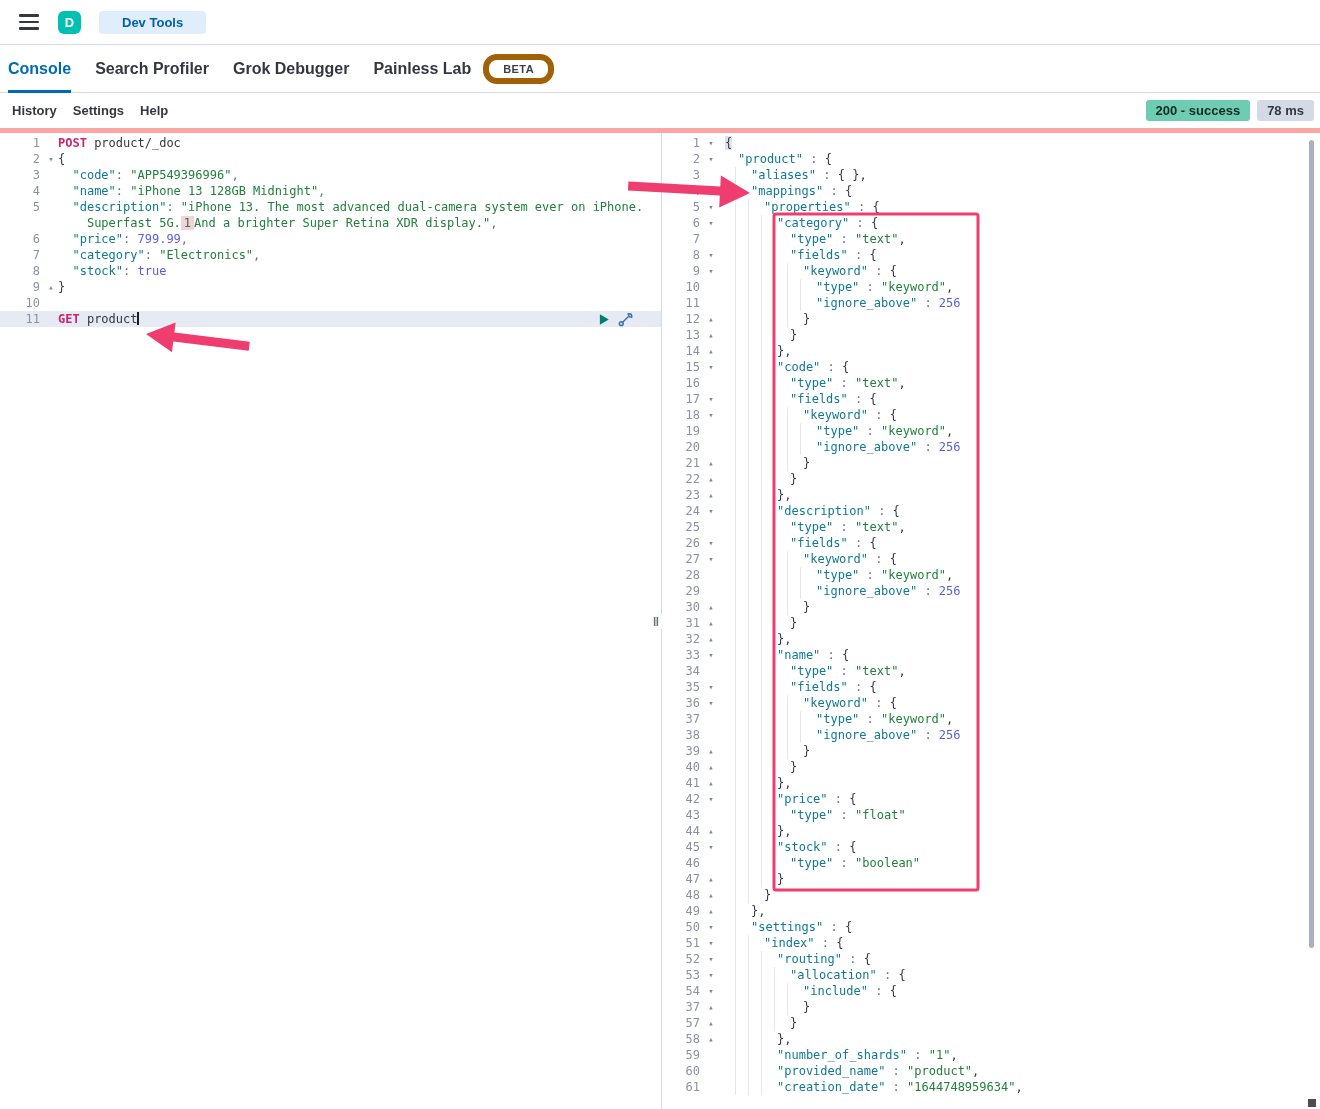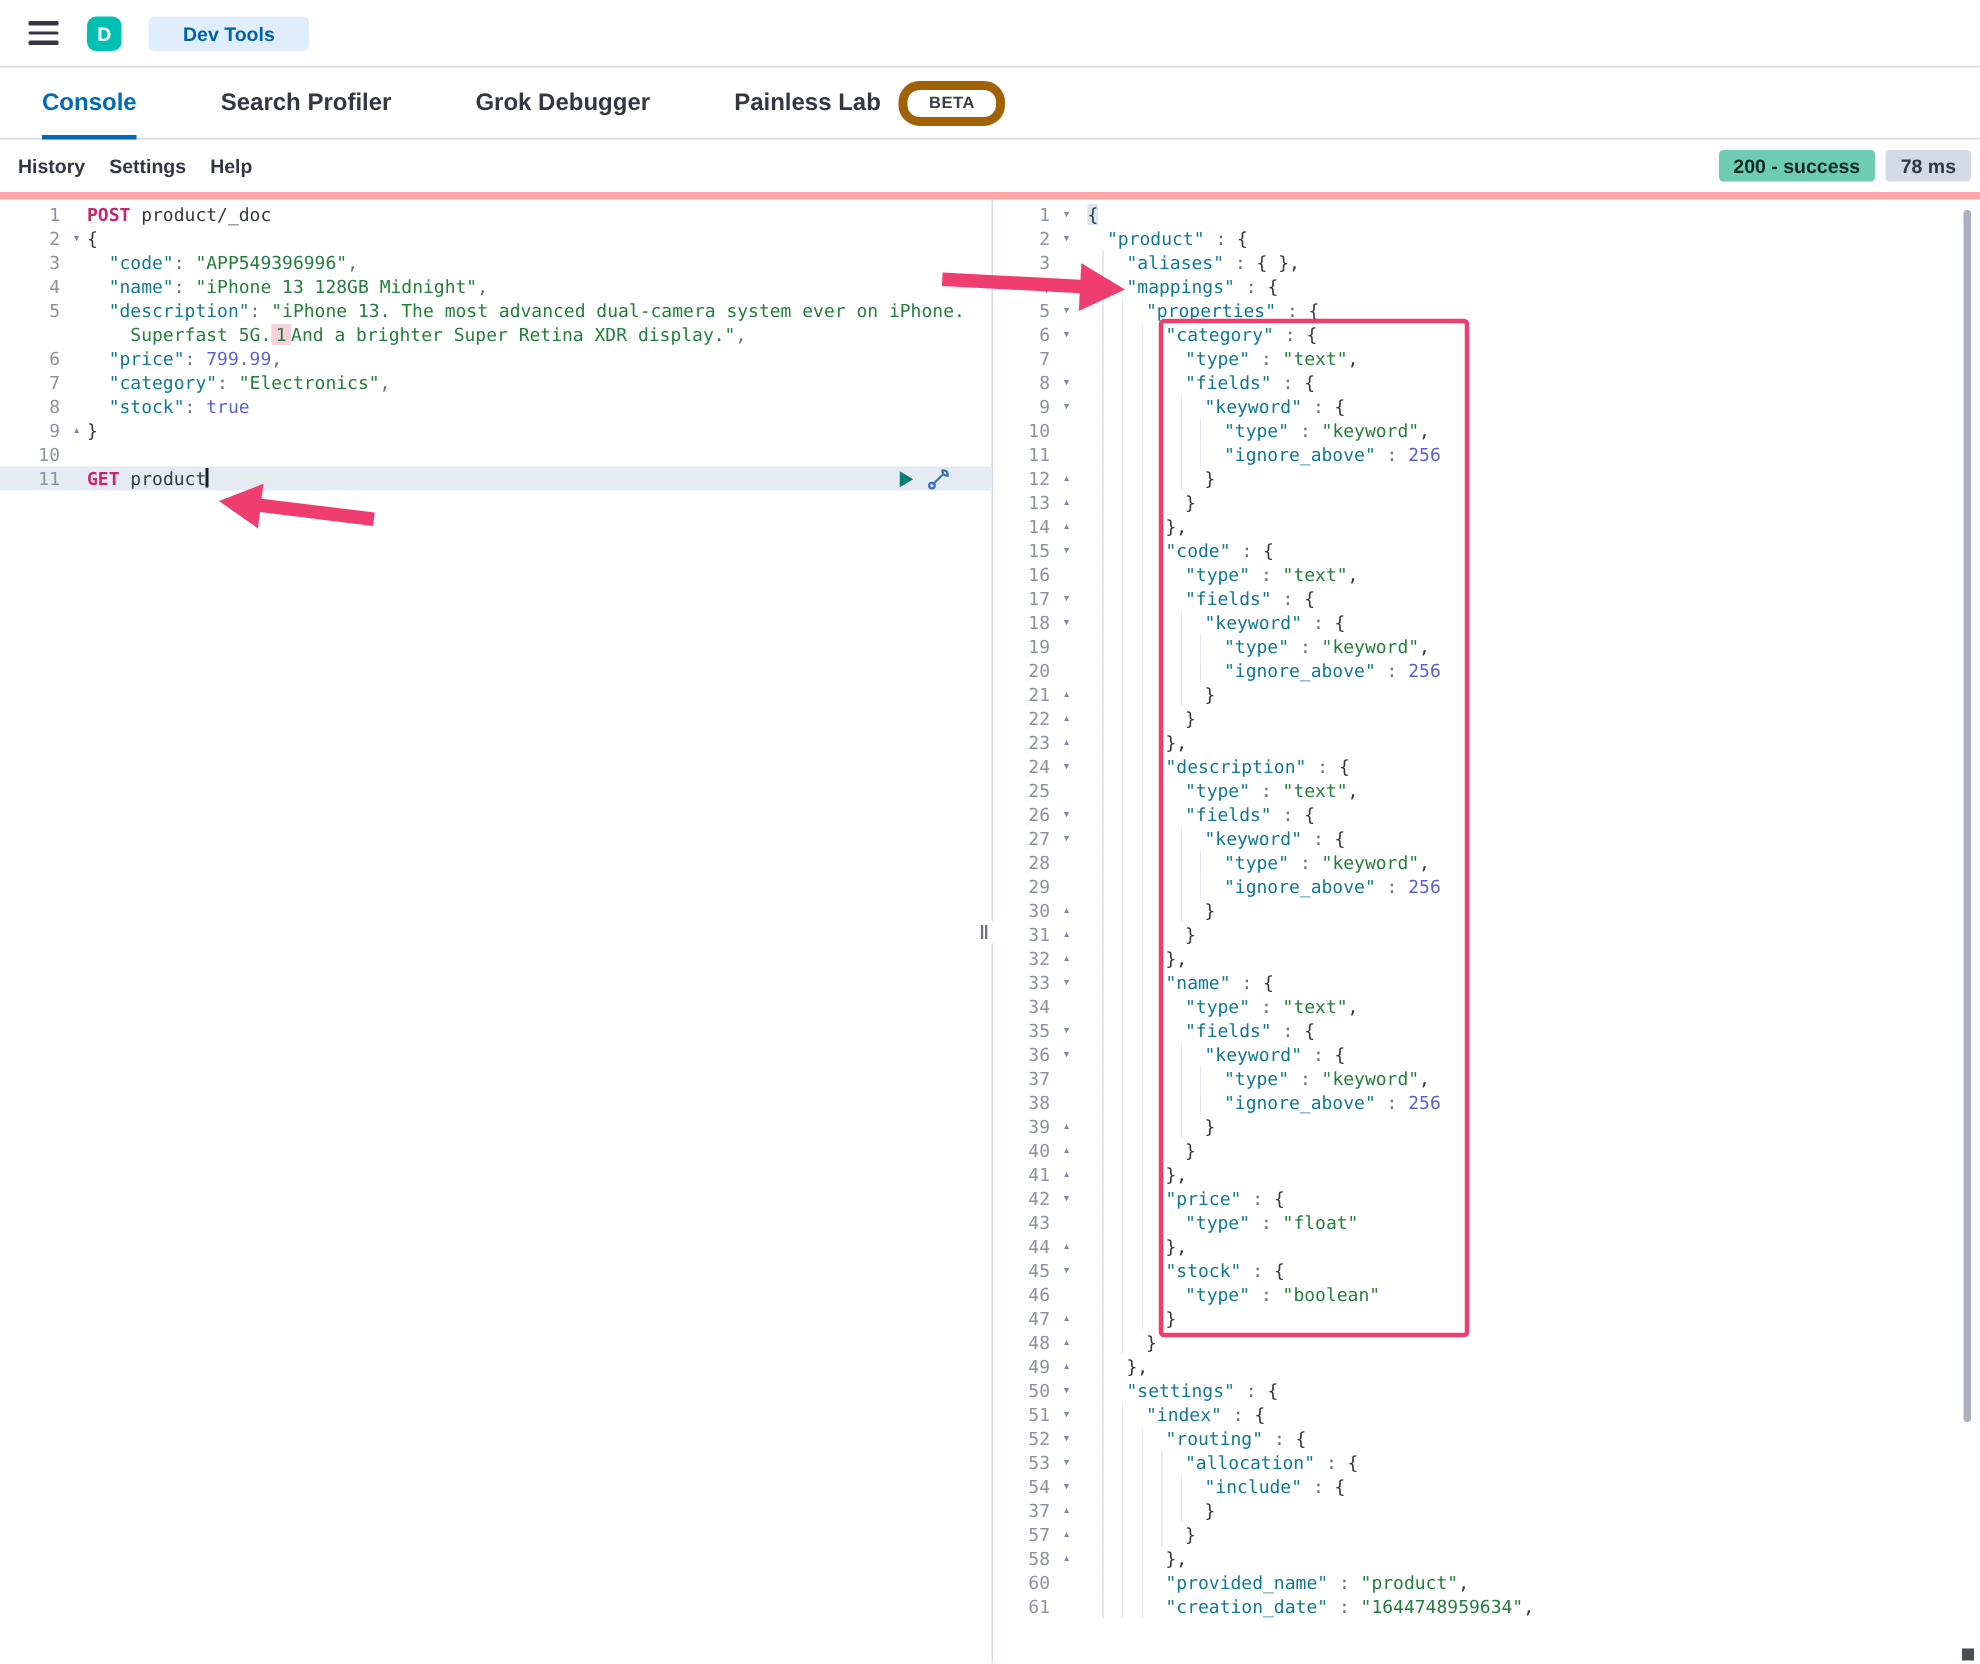--- a/index.html
+++ b/index.html
@@ -12,21 +12,21 @@
   html,body{width:1320px;height:1109px;overflow:hidden;background:#fff;
     font-family:"Liberation Sans",sans-serif;color:var(--txt)}
   
   .topbar{height:45px;display:flex;align-items:center;border-bottom:1px solid #D3DAE6;padding:0 10px}
   .hamburger{width:38px;height:32px;display:flex;flex-direction:column;justify-content:center;gap:4px;padding:0 9px;cursor:pointer}
   .hamburger i{display:block;height:2.4px;background:#343741;border-radius:1px}
   .logo{width:23px;height:23px;border-radius:6px;background:var(--logo);color:#fff;font-weight:700;
     font-size:13px;display:flex;align-items:center;justify-content:center;margin-left:10px}
   .devtools-badge{margin-left:18px;background:#E0EDFA;color:#0061A6;font-size:13px;font-weight:600;
     padding:4px 23px;border-radius:4px}
-  .tabsbar{height:48px;display:flex;border-bottom:1px solid #D3DAE6;padding:0 28px;gap:56px}
+  .tabsbar{height:48px;display:flex;border-bottom:1px solid #D3DAE6;padding:0 8px;gap:24px}
   .tab{font-size:16px;font-weight:700;color:var(--txt);height:100%;display:flex;align-items:center;position:relative;cursor:pointer}
   .tab.active{color:var(--accent)}
   .tab.active::after{content:"";position:absolute;left:0;right:0;bottom:-1px;height:3px;background:var(--accent)}
   .beta-pill{margin-left:12px;border:6px solid #a16207;border-radius:14px;padding:3px 14px;
     font-size:11px;font-weight:700;letter-spacing:.4px;color:#3c3f47}
   .toolbar{height:40px;display:flex;align-items:center;padding:0 6px 0 4px;border-bottom:5px solid #fca5a5}
   .menu-item{font-size:13px;font-weight:600;color:var(--txt);padding:6px 8px;cursor:pointer}
   .toolbar .spacer{flex:1}
   .badge{font-size:13px;font-weight:600;padding:3px 10px;border-radius:3px;margin-left:7px}
   .badge.success{background:var(--success);color:#112B22}
@@ -174,20 +174,21 @@
       <div class="row"><span class="num">48</span><span class="fold">▴</span><div class="code"><span class="gd"></span><span class="gd"></span><span class="sp"></span><span class="t-p">}</span></div></div>
       <div class="row"><span class="num">49</span><span class="fold">▴</span><div class="code"><span class="gd"></span><span class="sp"></span><span class="t-p">},</span></div></div>
       <div class="row"><span class="num">50</span><span class="fold">▾</span><div class="code"><span class="gd"></span><span class="sp"></span><span class="t-k">"settings"</span><span class="t-c"> : </span><span class="t-p">{</span></div></div>
       <div class="row"><span class="num">51</span><span class="fold">▾</span><div class="code"><span class="gd"></span><span class="gd"></span><span class="sp"></span><span class="t-k">"index"</span><span class="t-c"> : </span><span class="t-p">{</span></div></div>
       <div class="row"><span class="num">52</span><span class="fold">▾</span><div class="code"><span class="gd"></span><span class="gd"></span><span class="gd"></span><span class="sp"></span><span class="t-k">"routing"</span><span class="t-c"> : </span><span class="t-p">{</span></div></div>
       <div class="row"><span class="num">53</span><span class="fold">▾</span><div class="code"><span class="gd"></span><span class="gd"></span><span class="gd"></span><span class="gd"></span><span class="sp"></span><span class="t-k">"allocation"</span><span class="t-c"> : </span><span class="t-p">{</span></div></div>
       <div class="row"><span class="num">54</span><span class="fold">▾</span><div class="code"><span class="gd"></span><span class="gd"></span><span class="gd"></span><span class="gd"></span><span class="gd"></span><span class="sp"></span><span class="t-k">"include"</span><span class="t-c"> : </span><span class="t-p">{</span></div></div>
       <div class="row"><span class="num">37</span><span class="fold">▴</span><div class="code"><span class="gd"></span><span class="gd"></span><span class="gd"></span><span class="gd"></span><span class="gd"></span><span class="sp"></span><span class="t-p">}</span></div></div>
       <div class="row"><span class="num">57</span><span class="fold">▴</span><div class="code"><span class="gd"></span><span class="gd"></span><span class="gd"></span><span class="gd"></span><span class="sp"></span><span class="t-p">}</span></div></div>
       <div class="row"><span class="num">58</span><span class="fold">▴</span><div class="code"><span class="gd"></span><span class="gd"></span><span class="gd"></span><span class="sp"></span><span class="t-p">},</span></div></div>
+      <div class="row"><span class="num">59</span><span class="fold"></span><div class="code"><span class="gd"></span><span class="gd"></span><span class="gd"></span><span class="sp"></span><span class="t-k">"number_of_shards"</span><span class="t-c"> : </span><span class="t-s">"1"</span><span class="t-p">,</span></div></div>
       <div class="row"><span class="num">60</span><span class="fold"></span><div class="code"><span class="gd"></span><span class="gd"></span><span class="gd"></span><span class="sp"></span><span class="t-k">"provided_name"</span><span class="t-c"> : </span><span class="t-s">"product"</span><span class="t-p">,</span></div></div>
       <div class="row"><span class="num">61</span><span class="fold"></span><div class="code"><span class="gd"></span><span class="gd"></span><span class="gd"></span><span class="sp"></span><span class="t-k">"creation_date"</span><span class="t-c"> : </span><span class="t-s">"1644748959634"</span><span class="t-p">,</span></div></div>
     </div>
 
   <span class="grip">‖</span>
 
   <svg class="overlay" width="1320" height="976">
     <rect x="774" y="81" width="204" height="676" rx="2" fill="none" stroke="var(--pink)" stroke-width="3"></rect>
     <polygon points="0,0 -30,-16 -30,-5 -122,-5 -122,4 -30,4 -30,16" fill="var(--pink)" transform="translate(750,60) rotate(3)"></polygon>
     <polygon points="0,0 28,-15 28,-5 104,-5 104,4 28,4 28,15" fill="var(--pink)" transform="translate(146,201) rotate(7)"></polygon>

